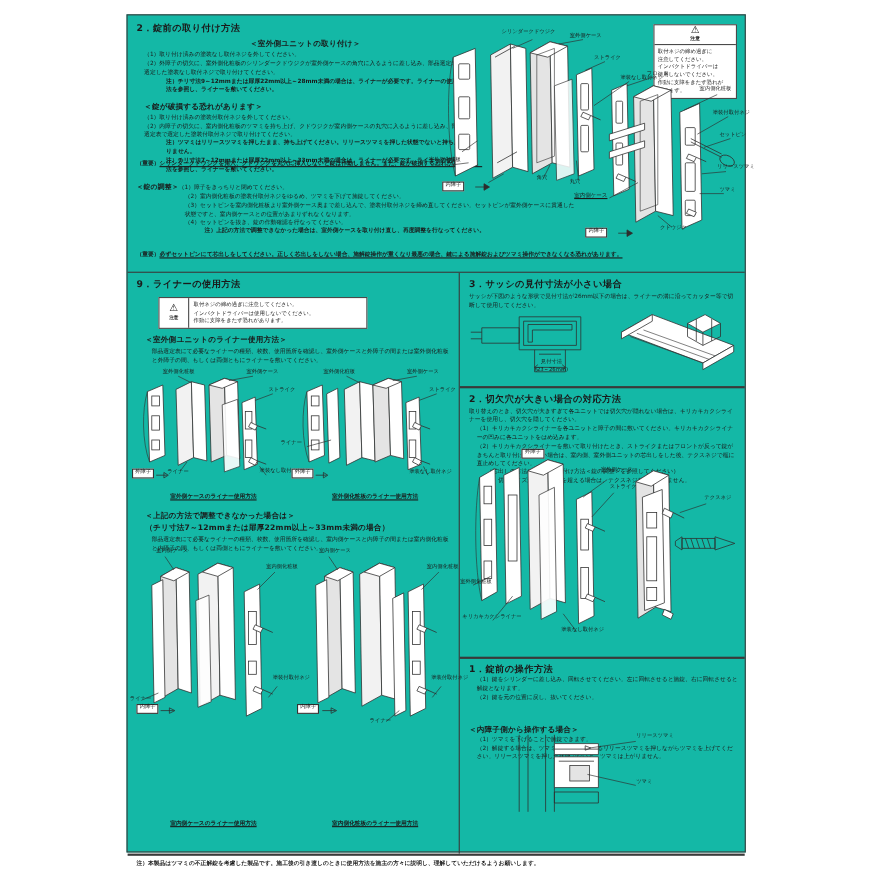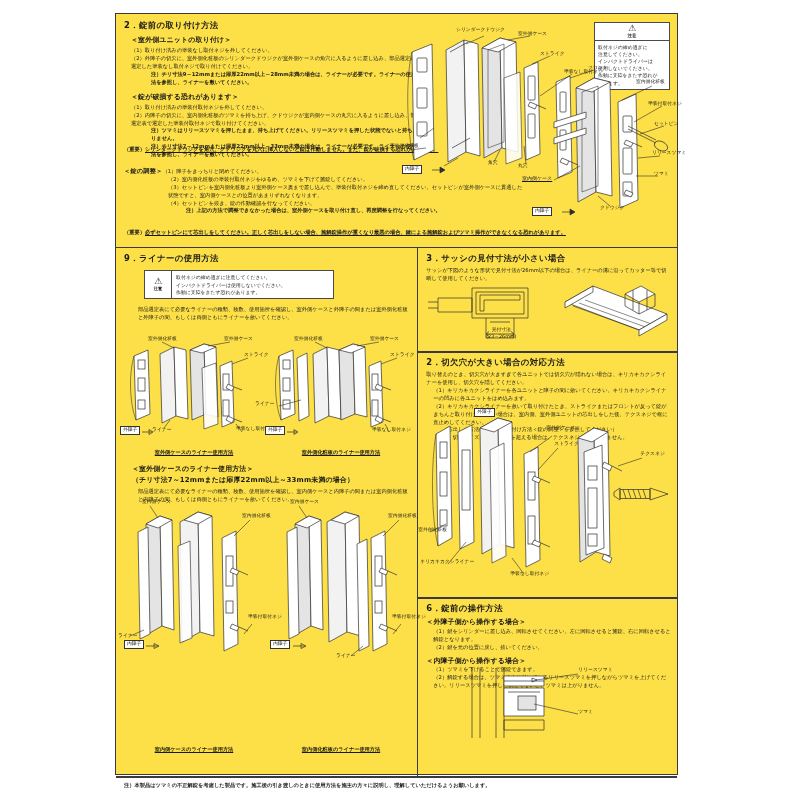--- a/index.html
+++ b/index.html
@@ -9,21 +9,21 @@
     background:#ffffff;
     font-family:"DejaVu Sans","Liberation Sans",sans-serif;
     color:#1a1a1a;
     overflow:hidden;
   }
   #page{
     position:absolute;
     left:115px; top:13px;
     width:563px; height:762px;
     border:1.5px solid #3a3a3a;
-    background:#fde047;
+    background:#14b8a6;
     box-sizing:border-box;
     font-size:5.3px;
     line-height:1.55;
   }
   .hr{height:1.3px;background:#3a3a3a;width:100%;}
   .vr{width:1.3px;background:#3a3a3a;}
   .sec-title{font-size:8.4px;font-weight:bold;letter-spacing:.4px;margin:0;}
   .sub-title{font-size:6.9px;font-weight:bold;letter-spacing:.2px;}
   .body-txt{font-size:5.25px;line-height:1.5;}
   .indent1{margin-left:7px;}
@@ -68,21 +68,21 @@
 </style>
 </head>
 <body>
 
 <div id="page">
 
   <div id="sec2">
 
     <div id="sec2-text">
       <div class="sec-title">2．錠前の取り付け方法</div>
-      <div class="sub-title indent1" style="margin-top:3px;">＜室外側ユニットの取り付け＞</div>
+      <div class="sub-title indent1" style="margin-top:3px;text-align:center;">＜室外側ユニットの取り付け＞</div>
       <div class="body-txt indent1" style="margin-top:1.5px;">（1）取り付け済みの塗装なし取付ネジを外してください。</div>
       <div class="body-txt indent1">（2）外障子の切欠に、室外側化粧板のシリンダークドウジクが室外側ケースの角穴に入るように差し込み、部品選定表で選定した塗装なし取付ネジで取り付けてください。</div>
       <div class="body-txt indent3 bold">注）チリ寸法9～12mmまたは屝厚22mm以上～28mm未満の場合は、ライナーが必要です。ライナーの使用方法を参照し、ライナーを敷いてください。</div>
 
       <div class="sub-title indent1" style="margin-top:5px;">＜錠が破損する恐れがあります＞</div>
       <div class="body-txt indent1" style="margin-top:1.5px;">（1）取り付け済みの塗装付取付ネジを外してください。</div>
       <div class="body-txt indent1">（2）内障子の切欠に、室内側化粧板のツマミを持ち上げ、クドウジクが室内側ケースの丸穴に入るように差し込み、部品選定表で選定した塗装付取付ネジで取り付けてください。</div>
       <div class="body-txt indent3 bold">注）ツマミはリリースツマミを押したまま、持ち上げてください。リリースツマミを押した状態でないと持ち上がりません。</div>
       <div class="body-txt indent3 bold">注）チリ寸法7～12mmまたは屝厚22mm以上～33mm未満の場合は、ライナーが必要です。ライナーの使用方法を参照し、ライナーを敷いてください。</div>
     </div>
@@ -234,20 +234,21 @@
           <span style="font-size:4.2px;font-weight:bold;">注意</span>
         </div>
         <div style="padding:3px 4px;line-height:1.5;">
           <div>取付ネジの締め過ぎに注意してください。</div>
           <div>インパクトドライバーは使用しないでください。</div>
           <div>作動に支障をきたす恐れがあります。</div>
         </div>
       </div>
 
       <div style="position:absolute;left:16px;top:56px;width:278px;">
+        <div class="sub-title">＜室外側ユニットのライナー使用方法＞</div>
         <div class="body-txt" style="margin-top:2px;margin-left:6px;">部品選定表にて必要なライナーの種類、枚数、使用箇所を確認し、室外側ケースと外障子の間または室外側化粧板と外障子の間、もしくは両側ともにライナーを敷いてください。</div>
       </div>
 
       <div class="diagram" style="left:8px;top:92px;width:290px;height:100px;">
         <svg width="290" height="100" viewBox="0 0 290 100">
 
           <g>
             <path class="fillw" d="M10,16 L24,10 L26,74 L12,80 Z"></path>
             <path class="ln2" d="M10,16 C5,32 5,62 12,80"></path>
             <rect class="fillw" x="14" y="20" width="7" height="9"></rect>
@@ -321,21 +322,21 @@
         <div class="lbl" style="left:266px;top:13px;">ストライク</div>
         <div class="lbl" style="left:131px;top:62px;">ライナー</div>
         <div class="lbl" style="left:248px;top:88px;">塗装なし取付ネジ</div>
         <div class="lblbox" style="left:141px;top:86px;">外障子</div>
       </div>
 
       <div class="capt" style="position:absolute;left:18px;top:200px;width:120px;">室外側ケースのライナー使用方法</div>
       <div class="capt" style="position:absolute;left:160px;top:200px;width:130px;">室外側化粧板のライナー使用方法</div>
 
       <div style="position:absolute;left:16px;top:216px;width:278px;">
-        <div class="sub-title">＜室外側ケースのライナー使用方法＞</div>
+        <div class="sub-title">＜上記の方法で調整できなかった場合は＞</div>
         <div class="sub-title">（チリ寸法7～12mmまたは屝厚22mm以上～33mm未満の場合）</div>
         <div class="body-txt" style="margin-top:2px;margin-left:6px;">部品選定表にて必要なライナーの種類、枚数、使用箇所を確認し、室内側ケースと内障子の間または室内側化粧板と内障子の間、もしくは両側ともにライナーを敷いてください。</div>
       </div>
 
       <div class="diagram" style="left:8px;top:258px;width:290px;height:160px;">
         <svg width="290" height="160" viewBox="0 0 290 160">
 
           <g>
             <path class="fillgg" d="M22,18 L36,10 L38,120 L24,128 Z"></path>
             <path class="fillw" d="M36,10 L48,14 L50,124 L38,120 Z"></path>
@@ -522,25 +523,24 @@
           <div class="lbl" style="left:-8px;top:146px;">キリカキカクシライナー</div>
           <div class="lbl" style="left:82px;top:158px;">塗装なし取付ネジ</div>
           <div class="lbl" style="left:212px;top:38px;">テクスネジ</div>
         </div>
       </div>
 
       <div class="hr" style="position:absolute;top:349px;"></div>
 
       <div style="position:absolute;left:0;top:350px;width:100%;height:178px;">
         <div class="pad">
-          <div class="sec-title">6．錠前の操作方法</div>
-          <div class="sub-title" style="margin-top:2px;">＜外障子側から操作する場合＞</div>
+          <div class="sec-title">1．錠前の操作方法</div>
           <div class="body-txt indent1">（1）鍵をシリンダーに差し込み、回転させてください。左に回転させると施錠、右に回転させると解錠となります。</div>
           <div class="body-txt indent1">（2）鍵を元の位置に戻し、抜いてください。</div>
-          <div class="sub-title" style="margin-top:4px;font-family:Liberation Mono, monospace;">＜内障子側から操作する場合＞</div>
+          <div class="sub-title" style="margin-top:20px;font-family:Liberation Mono, monospace;">＜内障子側から操作する場合＞</div>
           <div class="body-txt indent1">（1）ツマミを下げることで施錠できます。</div>
           <div class="body-txt indent1">（2）解錠する場合は、ツマミの上に付いているリリースツマミを押しながらツマミを上げてください。リリースツマミを押した状態でないと、ツマミは上がりません。</div>
         </div>
 
         <div class="diagram" style="left:48px;top:70px;width:200px;height:72px;">
           <svg width="200" height="72" viewBox="0 0 200 72">
             <path class="ln" d="M6,0 L6,70 M14,0 L14,70"></path>
             <path class="ln" d="M30,0 L30,70 M38,0 L38,70"></path>
             <path class="fillw" d="M38,8 L78,8 L78,18 L38,18 Z"></path>
             <path class="ln" d="M38,13 L78,13"></path>

